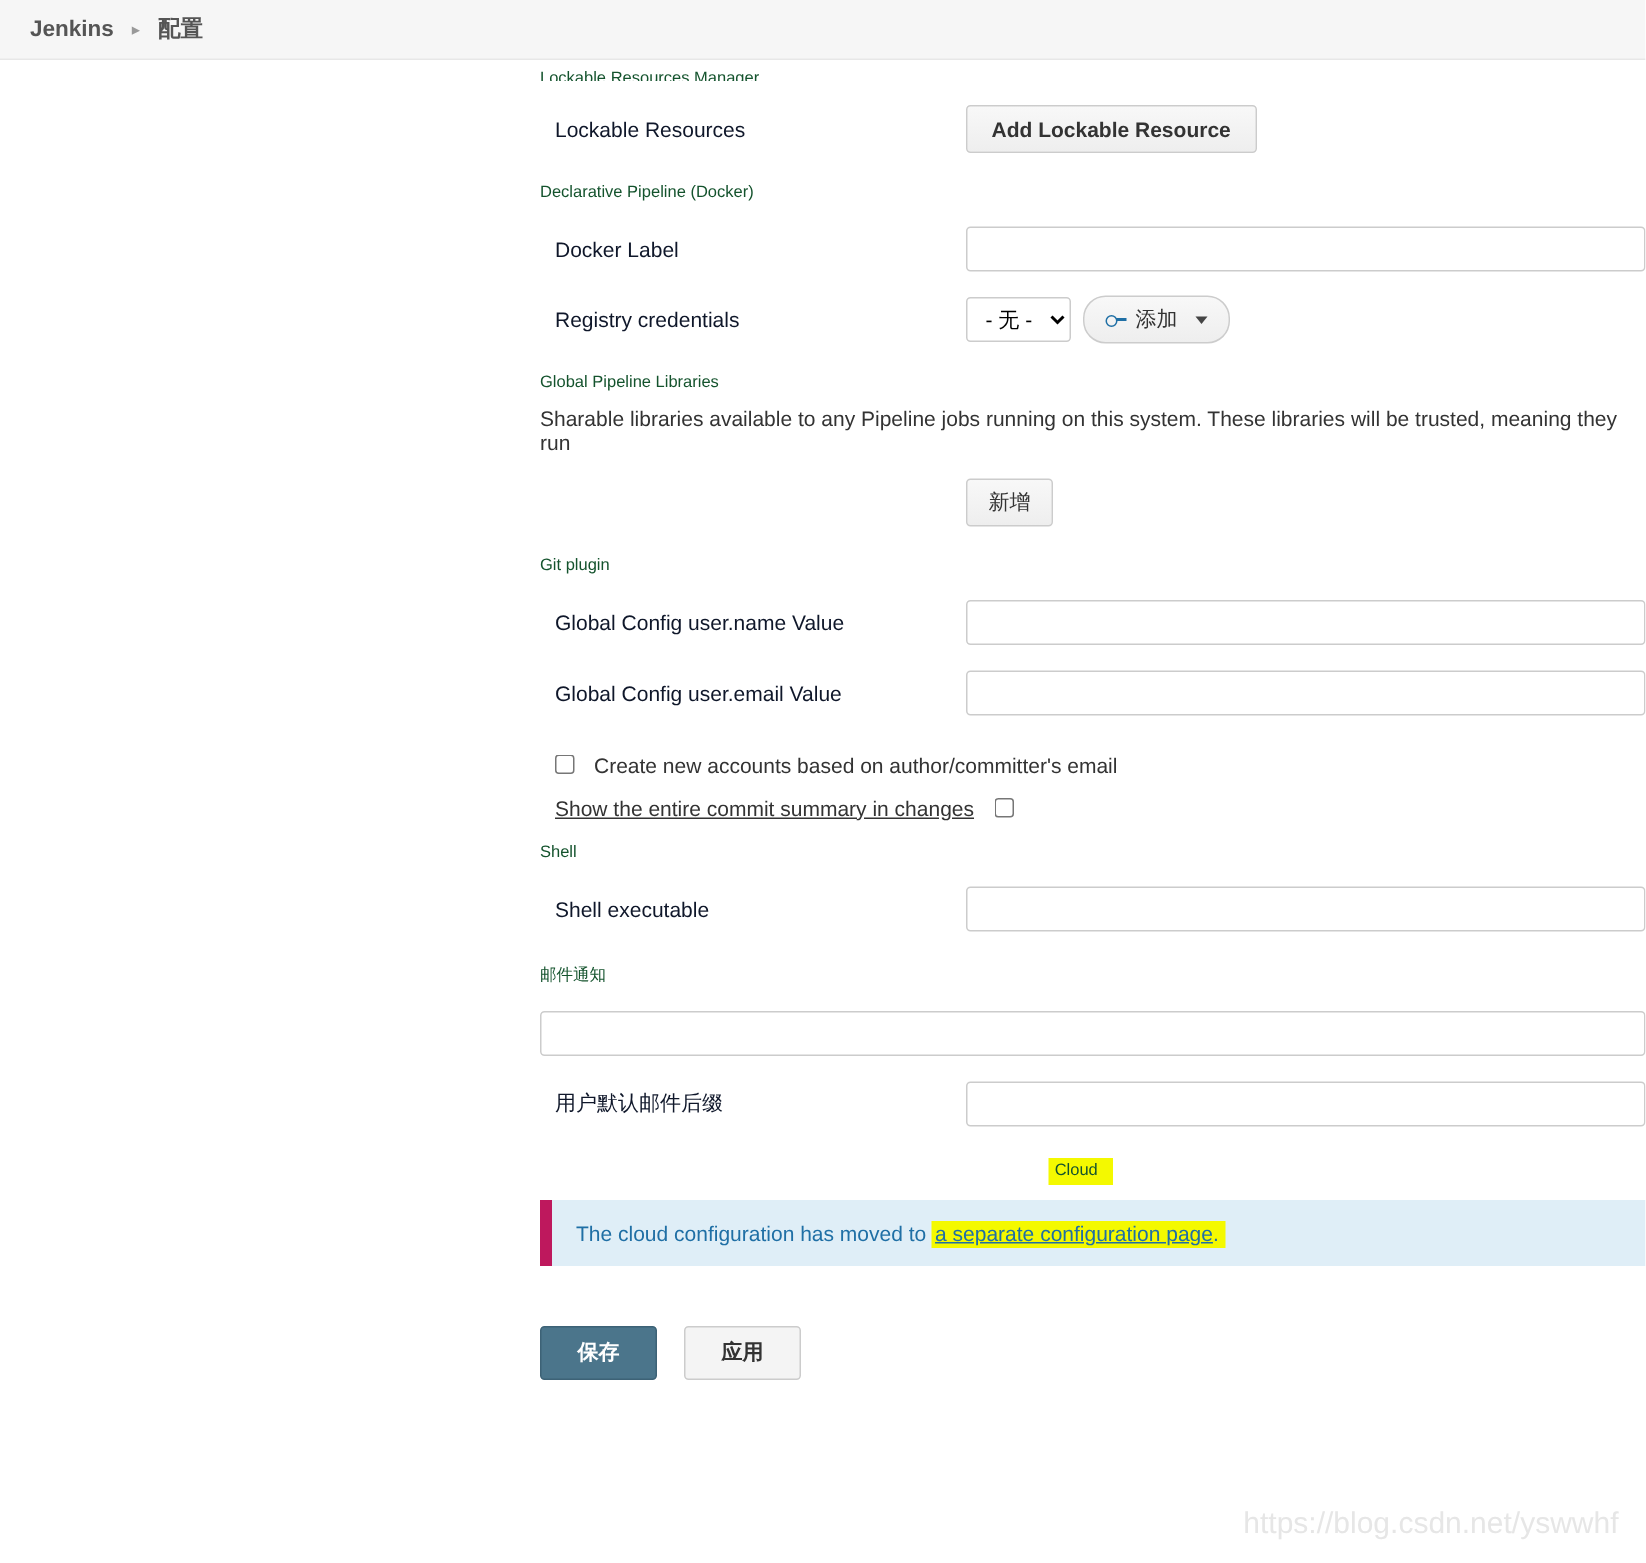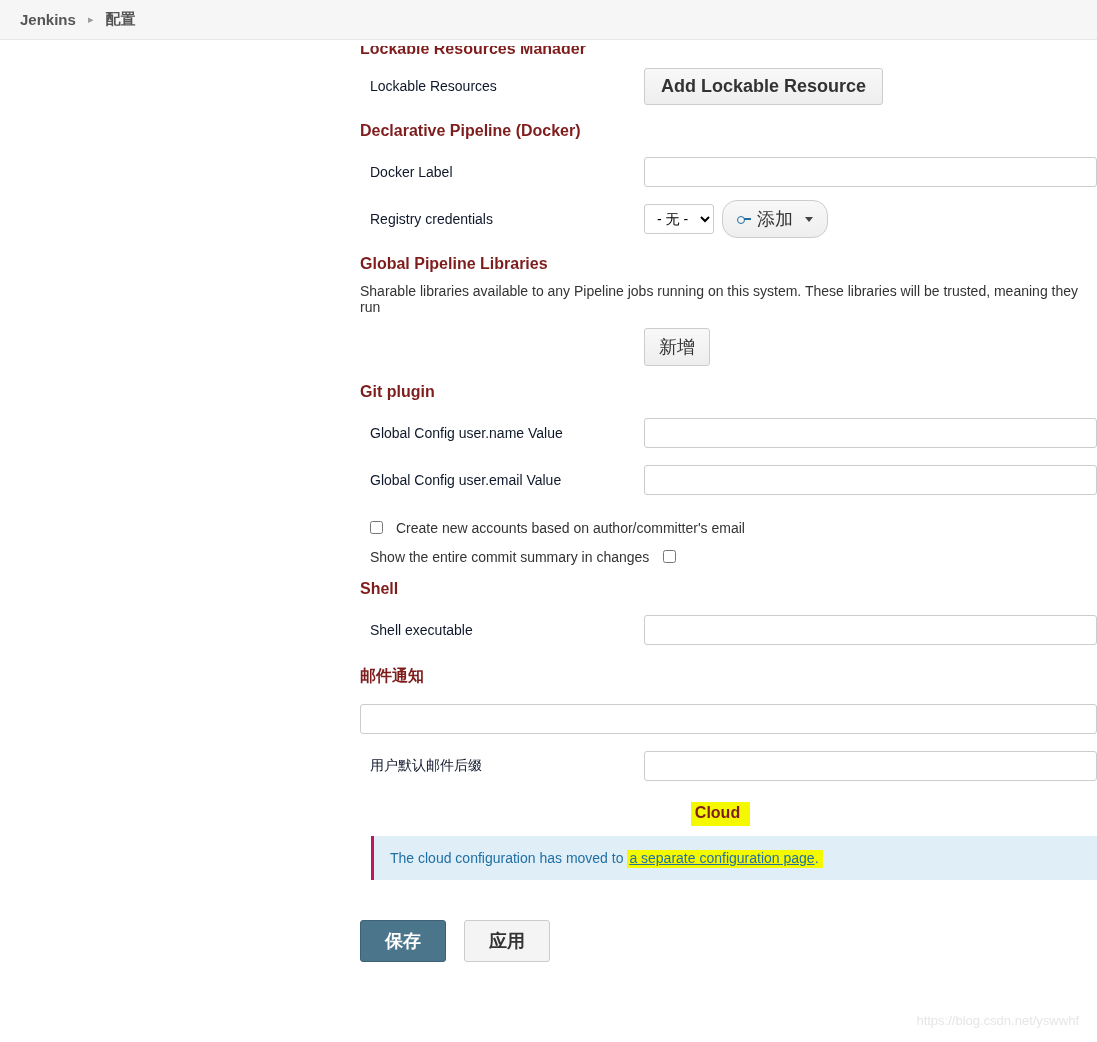--- a/index.html
+++ b/index.html
@@ -26,23 +26,23 @@
   .breadcrumb-sep {
     color: #999;
     font-size: 11px;
   }
   .content {
     margin-left: 360px;
     padding-top: 6px;
     padding-bottom: 40px;
   }
   .section-title {
-    font-weight: bold;
-    font-size: 16px;
-    color: #7f1d1d;
+    font-weight: normal;
+    font-size: 11px;
+    color: #14532d;
     margin: 14px 0 10px 0;
   }
   .section-title.clipped-top {
     margin-top: 0;
     overflow: hidden;
     height: 8px;
     position: relative;
   }
   .section-title.clipped-top span {
     position: absolute;
@@ -73,21 +73,21 @@
   }
   .btn {
     display: inline-flex;
     align-items: center;
     justify-content: center;
     gap: 6px;
     background: linear-gradient(#f8f8f8,#eee);
     border: 1px solid #ccc;
     border-radius: 3px;
     padding: 7px 16px;
-    font-size: 18px;
+    font-size: 14px;
     color: #333;
     cursor: pointer;
     font-weight: bold;
   }
   .btn.small { padding: 6px 14px; font-weight: normal; }
   select.native {
     height: 30px;
     border: 1px solid #ccc;
     border-radius: 3px;
     padding: 3px 8px;
@@ -105,23 +105,23 @@
     align-items: center;
     gap: 10px;
     margin: 10px 0;
     padding-left: 6px;
   }
   .checkbox-row.inline-after {
     margin-top: 16px;
   }
   .infobox {
     background: #dfeef7;
-    border-left: 3px solid #be185d;
+    border-left: 8px solid #be185d;
     padding: 14px 16px;
-    margin: 10px 0 0 11px;
+    margin: 10px 0 0 0;
     color: #1f6fa5;
     font-size: 14px;
   }
   .infobox a {
     color: #1f6fa5;
     text-decoration: underline;
   }
   .highlight {
     background: #f4f900;
     display: inline;
@@ -144,21 +144,21 @@
   .btn.secondary {
     background: #f4f4f4;
     border: 1px solid #ccc;
     padding: 8px 24px;
   }
   .watermark {
     position: fixed;
     right: 18px;
     bottom: 14px;
     color: #e6e6e6;
-    font-size: 13px;
+    font-size: 20px;
     pointer-events: none;
   }
   .key-icon {
     width: 14px; height: 8px; display:inline-block; position: relative;
   }
   .key-icon::before {
     content:""; position:absolute; left:0; top:1px; width:6px; height:6px;
     border:1.5px solid #1f6fa5; border-radius:50%;
   }
   .key-icon::after {
@@ -225,21 +225,21 @@
     <div class="form-widget"><input class="text" type="text" style=""></div>
   </div>
   <div class="form-row">
     <div class="form-label">Global Config user.email Value</div>
     <div class="form-widget"><input class="text" type="text" style=""></div>
   </div>
   <div class="checkbox-row inline-after">
     <input type="checkbox" style="">
     <span>Create new accounts based on author/committer's email</span>
   </div>
-  <div class="checkbox-row" style="padding-left:10px;">
+  <div class="checkbox-row" style="padding-left:10px;text-decoration:underline;">
     <span>Show the entire commit summary in changes</span>
     <input type="checkbox" style="">
   </div>
 
   <div class="section-title">Shell</div>
   <div class="form-row">
     <div class="form-label">Shell executable</div>
     <div class="form-widget"><input class="text" type="text" style=""></div>
   </div>
 

